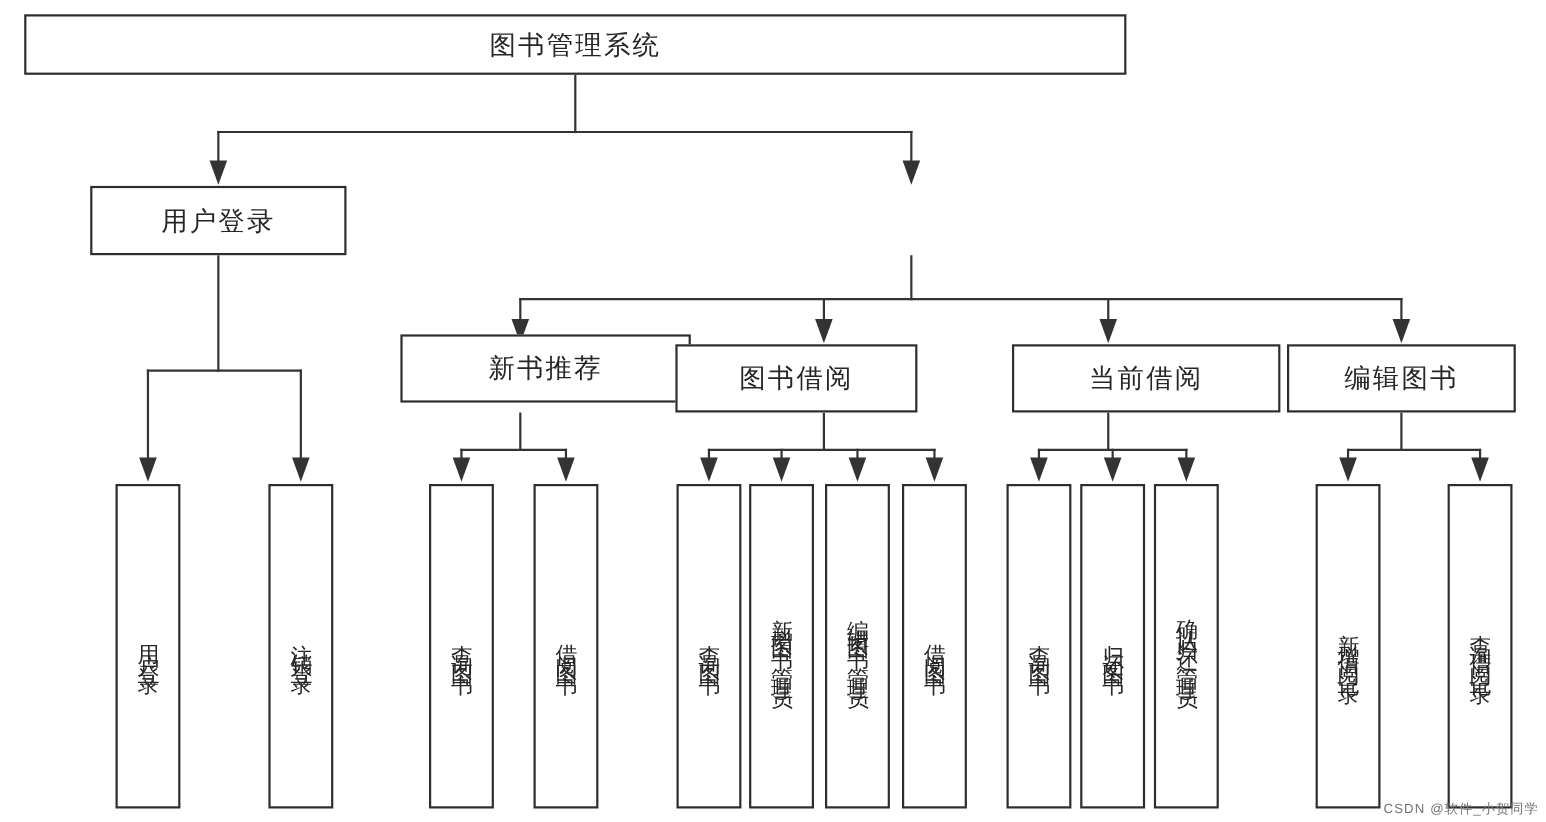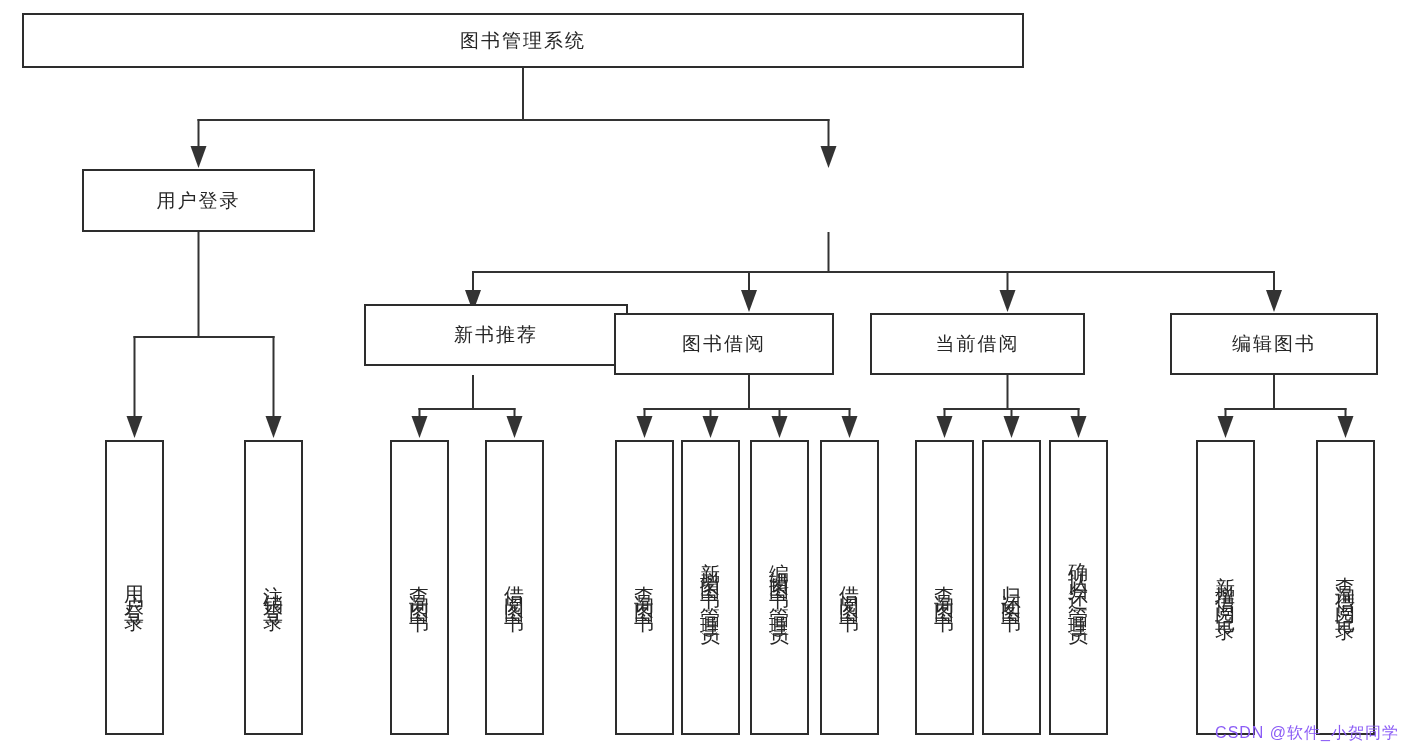--- a/index.html
+++ b/index.html
@@ -6,35 +6,35 @@
   .canvas{
     position:relative;width:1405px;height:747px;background:#ffffff;
     font-family:"Liberation Sans","DejaVu Sans",sans-serif;overflow:hidden;
   }
   svg.wires{position:absolute;left:0;top:0;width:1405px;height:747px;}
   .wires line{stroke:#333333;stroke-width:2;}
   .wires polygon{fill:#333333;stroke:none;}
   .node{
     position:absolute;border:2px solid #2d2d2d;background:#ffffff;
     display:flex;align-items:center;justify-content:center;
-    font-size:19px;color:#262626;letter-spacing:2px;box-sizing:border-box;
+    font-size:24px;color:#262626;letter-spacing:2px;box-sizing:border-box;
     white-space:nowrap;
   }
   .leaf{
     position:absolute;top:440px;width:59px;height:295px;
     border:2px solid #2d2d2d;background:#ffffff;box-sizing:border-box;
     display:flex;align-items:center;justify-content:center;
   }
   .vtext{
     writing-mode:vertical-rl;text-orientation:mixed;
     font-size:20px;letter-spacing:9px;color:#262626;line-height:1.1;
   }
   .watermark{
     position:absolute;right:6px;bottom:3px;
-    font-size:16px;color:#8b5cf6;letter-spacing:1px;
+    font-size:12px;color:#737373;letter-spacing:1px;
   }
 </style>
 </head>
 <body>
 
 <div class="canvas">
 
   <svg class="wires" viewBox="0 0 1405 747" xmlns="http://www.w3.org/2000/svg">
 
     <g>
@@ -110,21 +110,21 @@
       <polygon points="1337.5,416 1353.5,416 1345.5,438"></polygon>
     </g>
   </svg>
 
   <div class="node" style="left:22px;top:13px;width:1002px;height:55px;">图书管理系统</div>
 
   <div class="node" style="left:82px;top:169px;width:233px;height:63px;">用户登录</div>
 
   <div class="node" style="left:364px;top:304px;width:264px;height:62px;">新书推荐</div>
   <div class="node" style="left:614px;top:313px;width:220px;height:62px;">图书借阅</div>
-  <div class="node" style="left:870px;top:313px;width:215px;height:62px;">当前借阅</div>
+  <div class="node" style="left:920px;top:313px;width:244px;height:62px;">当前借阅</div>
   <div class="node" style="left:1170px;top:313px;width:208px;height:62px;">编辑图书</div>
 
   <div class="leaf" style="left:105px;">
     <span class="vtext">用户登录</span>
   </div>
   <div class="leaf" style="left:244px;">
     <span class="vtext">注销登录</span>
   </div>
 
   <div class="leaf" style="left:390px;">

